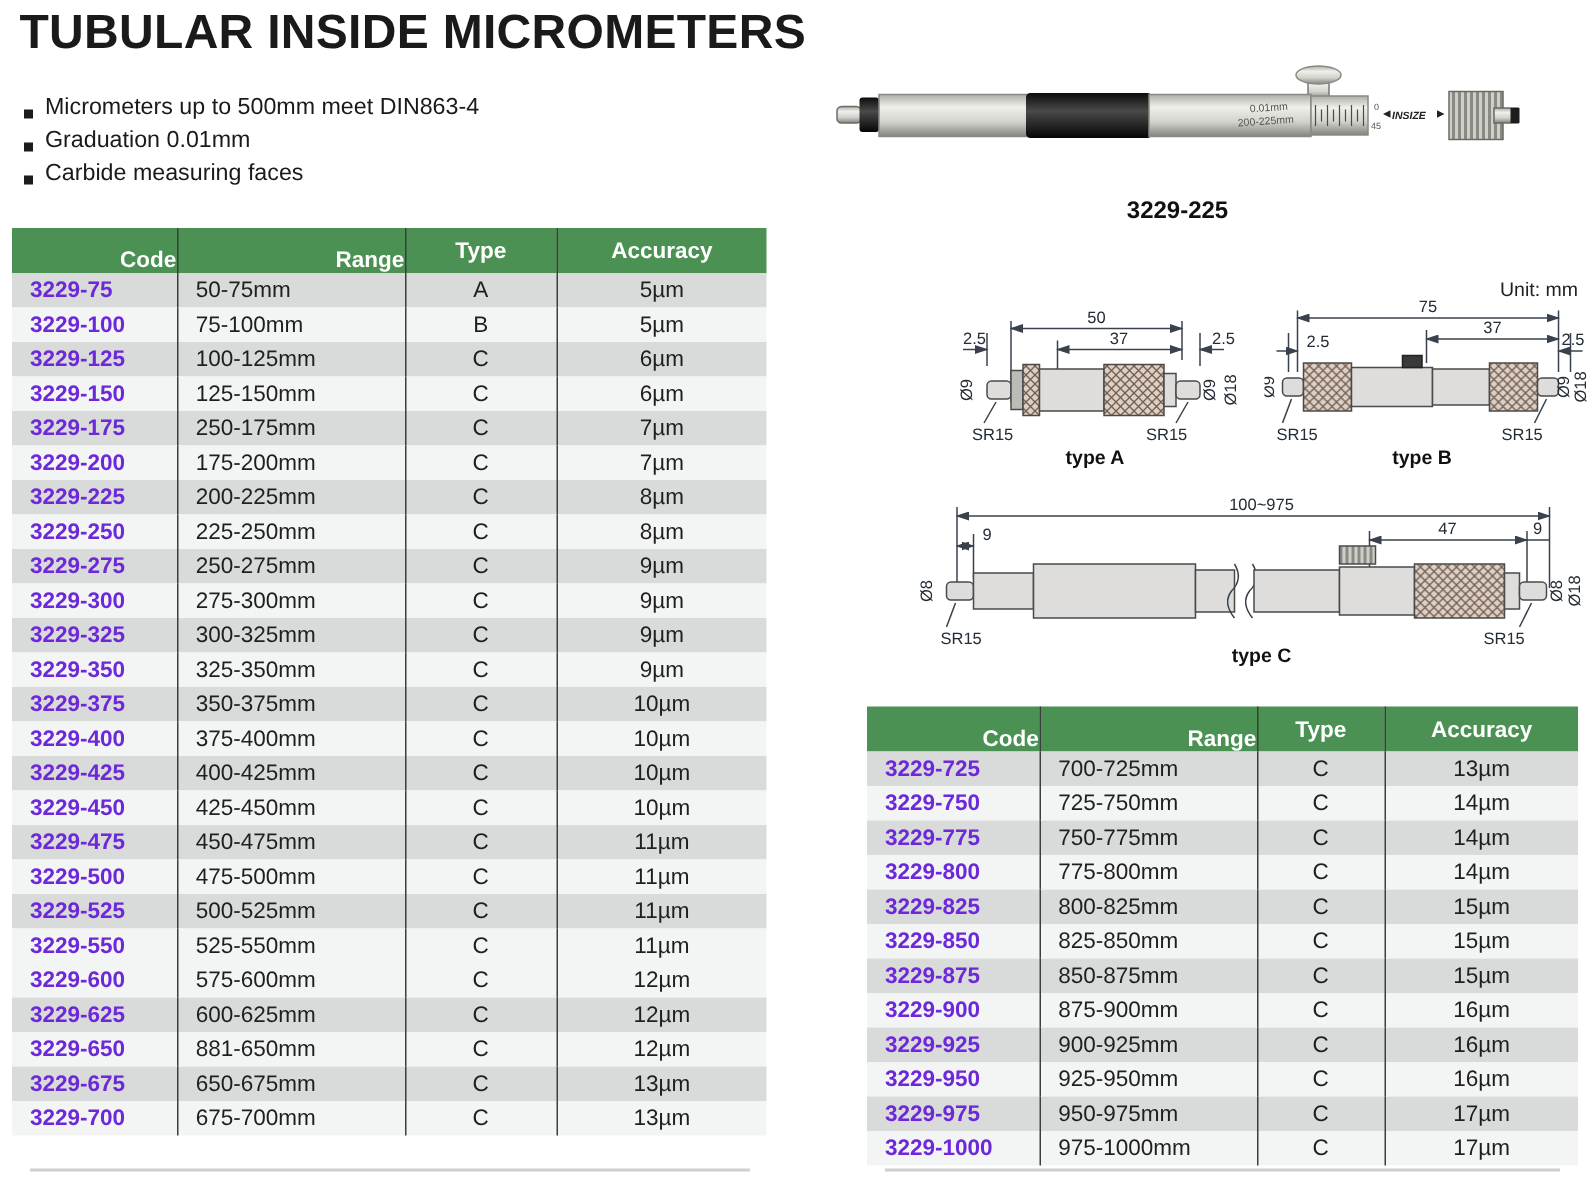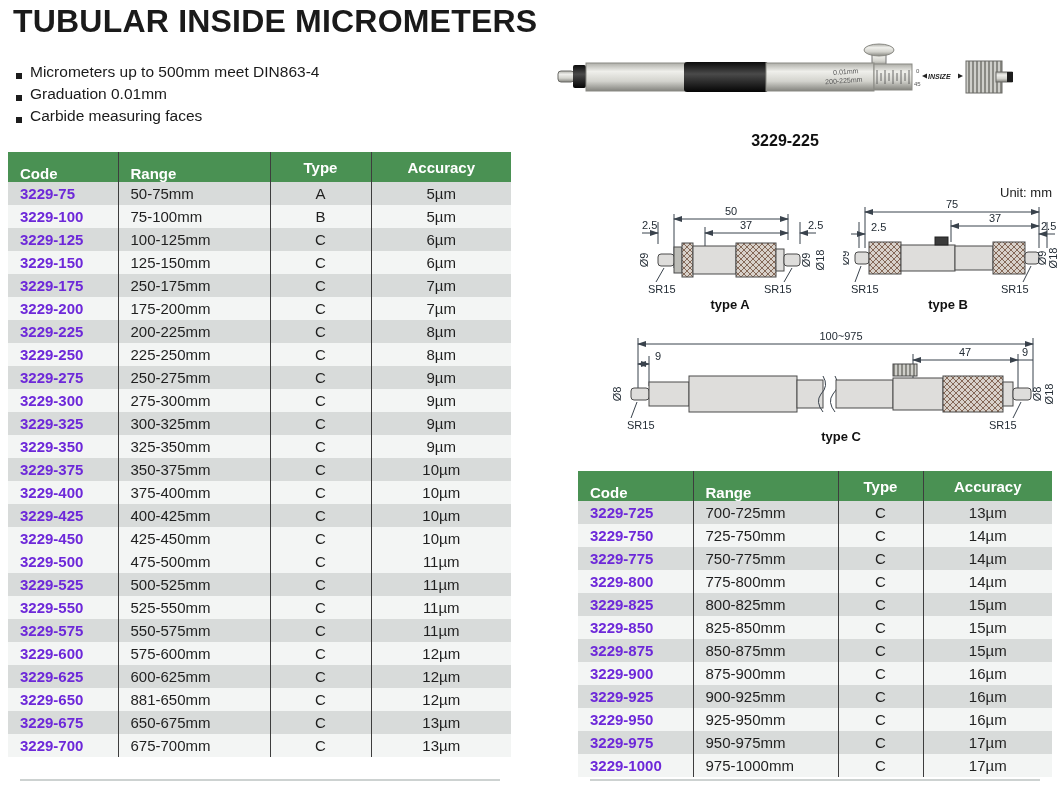--- a/index.html
+++ b/index.html
@@ -9,21 +9,21 @@
           font-family:"Liberation Sans", sans-serif; color:#1a1a1a; overflow:hidden; }
 
   .title { position:absolute; left:13px; top:3px; font-size:32px; font-weight:bold; letter-spacing:.2px; }
 
   .features { position:absolute; left:16px; top:61px; }
   .feature { display:flex; align-items:center; height:22px; font-size:15.5px; }
   .bullet { width:6px; height:6px; background:#1c1c1c; margin:7px 8px 0 0; flex:0 0 auto; }
 
   table.spec { position:absolute; border-collapse:collapse; table-layout:fixed; }
   .spec th { background:var(--green); color:#fff; font-size:15px; font-weight:bold;
-             height:25px; padding:13px 0 0 12px; text-align:left; border-right:1px solid #3d3d3d; }
+             height:25px; padding:13px 0 0 12px; text-align:right; border-right:1px solid #3d3d3d; }
   .spec th:last-child { border-right:none; }
   .spec td { font-size:15px; height:23px; padding:0 0 0 12px; color:#1f1f1f;
              border-right:1px solid #3d3d3d; white-space:nowrap; }
   .spec td:last-child { border-right:none; }
   .spec td:first-child { font-weight:bold; color:#6d28d9; }
   .spec th:nth-child(3), .spec th:nth-child(4),
   .spec td:nth-child(3), .spec td:nth-child(4) { text-align:center; padding:0; }
   .spec tr.odd td { background:var(--rowdark); }
   .spec tr.even td { background:var(--rowlight); }
 
@@ -355,41 +355,41 @@
           <td>400-425mm</td>
           <td>C</td>
           <td>10µm</td>
         </tr>
         <tr class="even">
           <td>3229-450</td>
           <td>425-450mm</td>
           <td>C</td>
           <td>10µm</td>
         </tr>
+        <tr class="odd">
+          <td>3229-475</td>
+          <td>450-475mm</td>
+          <td>C</td>
+          <td>11µm</td>
+        </tr>
         <tr class="even">
           <td>3229-500</td>
           <td>475-500mm</td>
           <td>C</td>
           <td>11µm</td>
         </tr>
         <tr class="odd">
           <td>3229-525</td>
           <td>500-525mm</td>
           <td>C</td>
           <td>11µm</td>
         </tr>
         <tr class="even">
           <td>3229-550</td>
           <td>525-550mm</td>
-          <td>C</td>
-          <td>11µm</td>
-        </tr>
-        <tr class="odd">
-          <td>3229-575</td>
-          <td>550-575mm</td>
           <td>C</td>
           <td>11µm</td>
         </tr>
         <tr class="even">
           <td>3229-600</td>
           <td>575-600mm</td>
           <td>C</td>
           <td>12µm</td>
         </tr>
         <tr class="odd">

